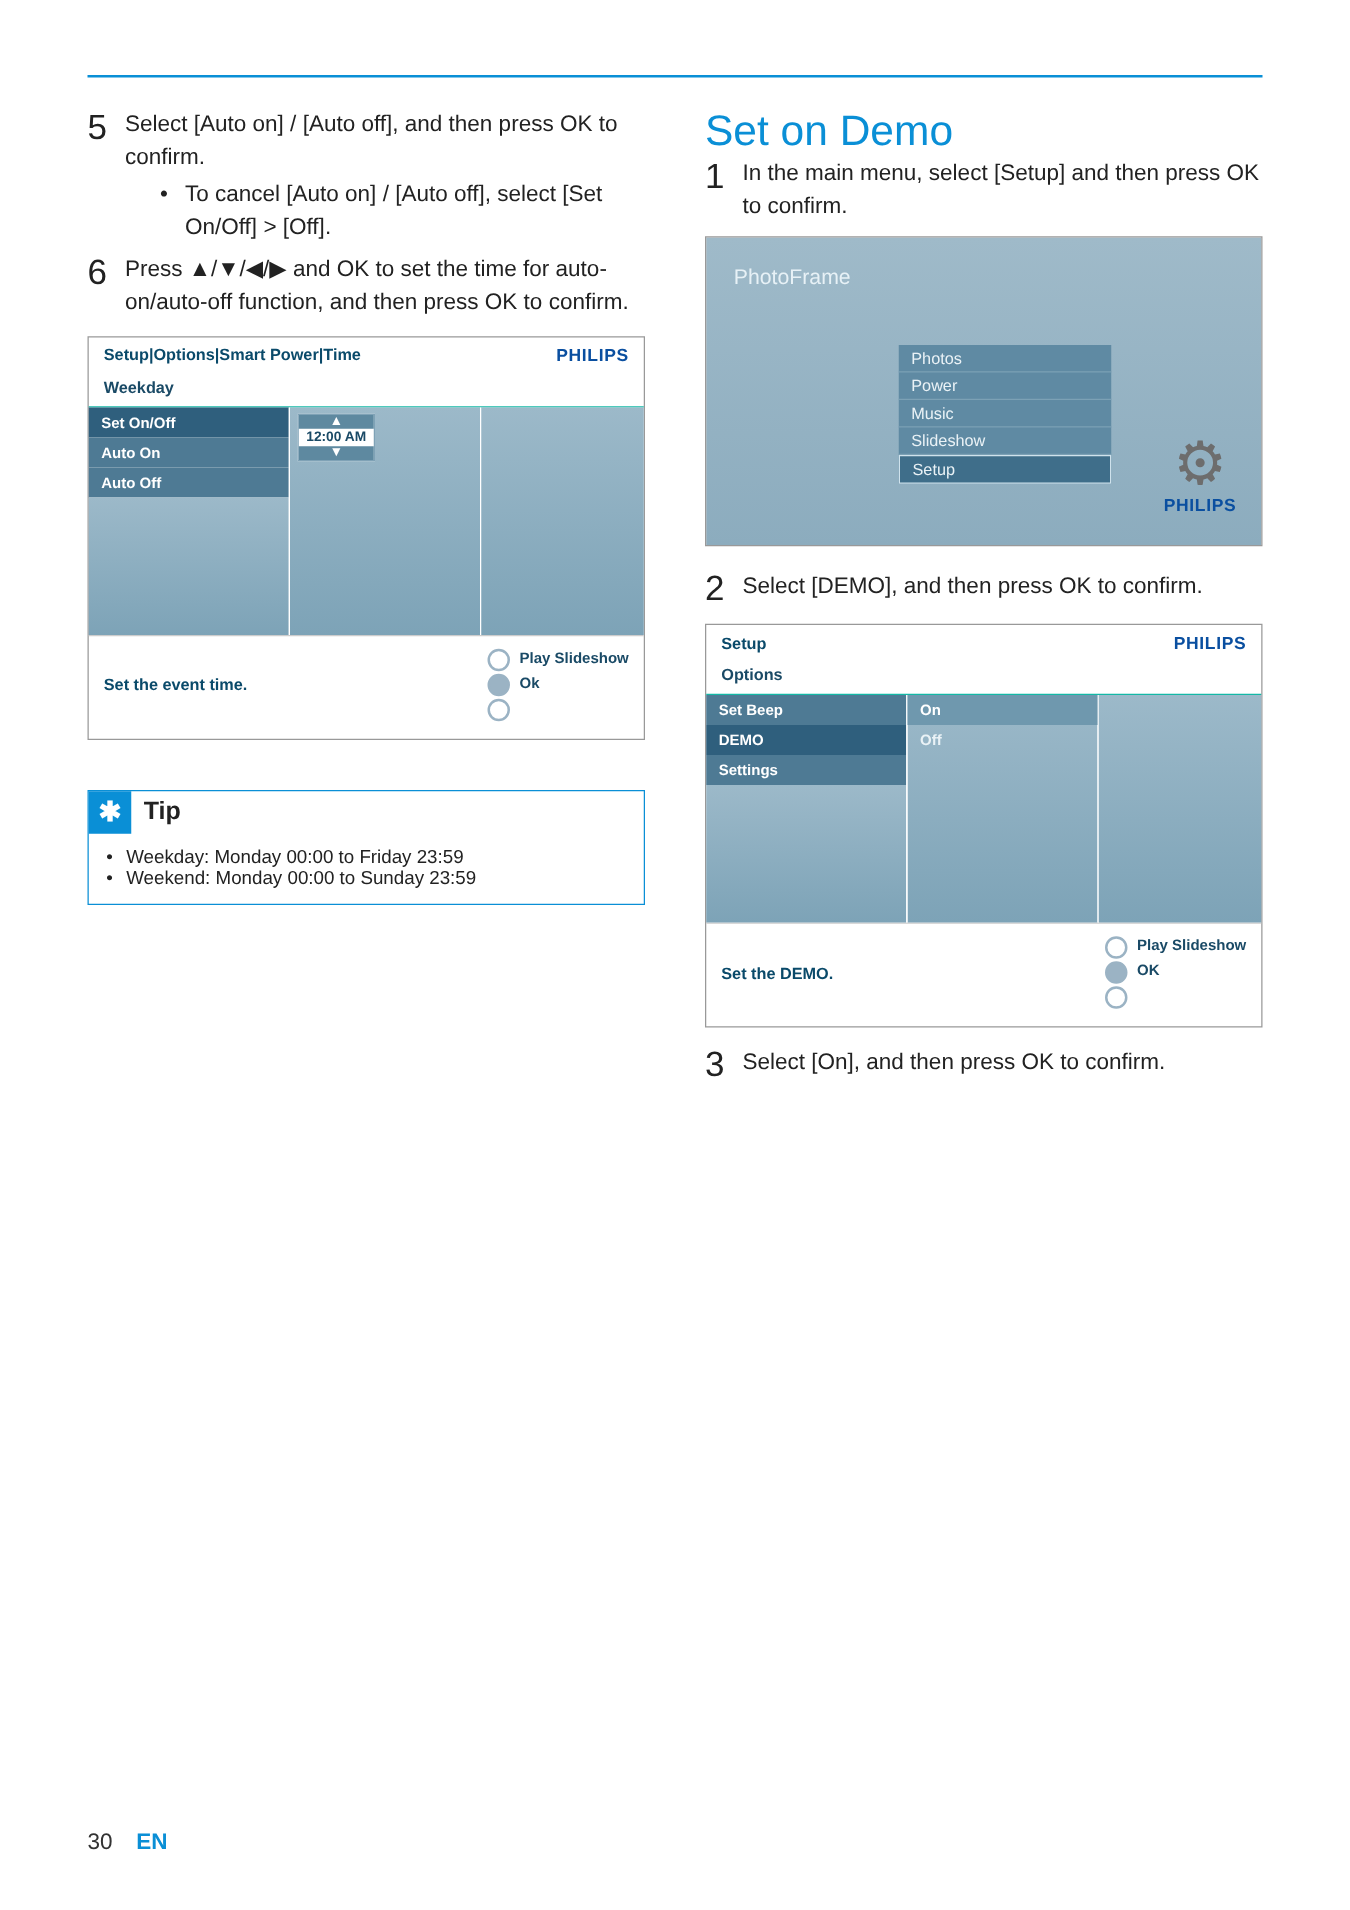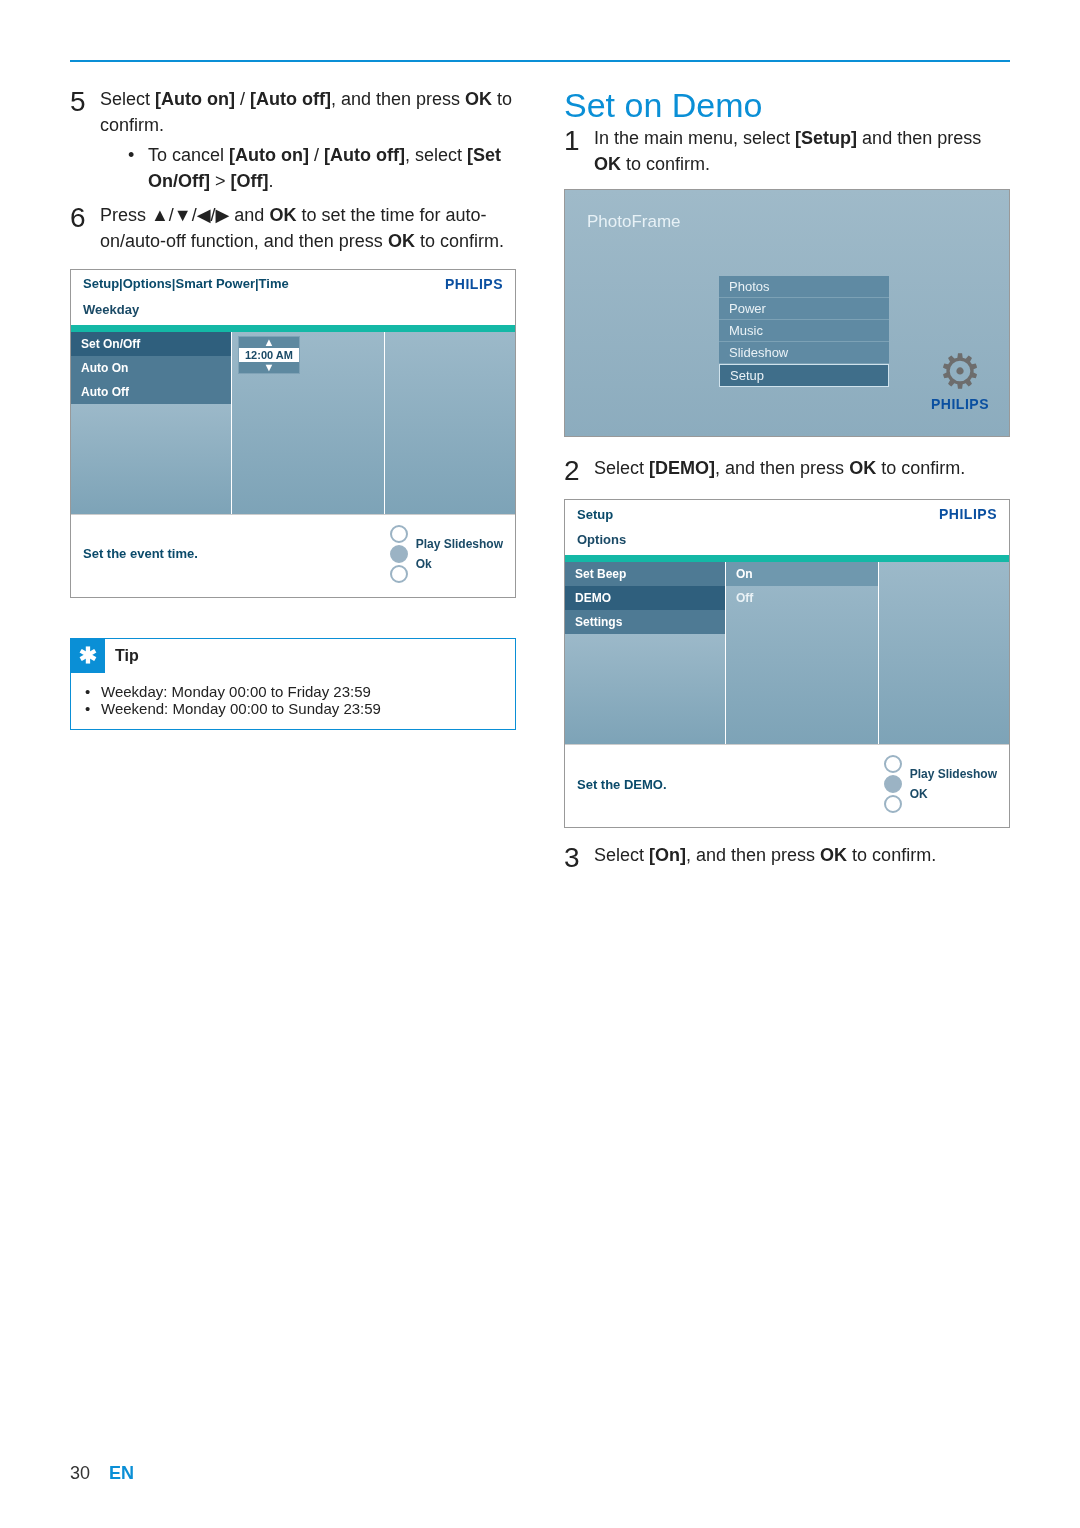--- a/index.html
+++ b/index.html
@@ -13,52 +13,52 @@
     padding: 60px 70px 50px 70px;
     position: relative;
   }
   .hr-top { height: 2px; background: #0a8fd6; margin-bottom: 24px; }
   .cols { display: flex; gap: 48px; }
   .col { flex: 1; min-width: 0; }
 
   .step { display: flex; margin-bottom: 8px; }
   .step-num { font-size: 28px; font-weight: 400; color: #222; width: 30px; flex-shrink: 0; line-height: 1; padding-top: 2px; }
   .step-body { flex: 1; font-size: 18px; line-height: 1.45; font-weight: 300; }
-  .b { font-weight: 700; margin-top: 24px; }
+  .b { font-weight: 400; margin-top: 24px; }
   .sub-bullet { display: flex; margin-top: 4px; margin-left: 28px; }
   .sub-bullet .dot { width: 20px; flex-shrink: 0; }
 
   .arrows { font-family: Arial, sans-serif; }
 
   
   .device {
     border: 1px solid #999;
     margin: 14px 0 14px 0;
     background: #fff;
     font-size: 13px;
   }
   .device .topbar {
     display: flex; justify-content: space-between; align-items: center;
     padding: 6px 12px; color: #0a4a6a; font-weight: 600;
   }
   .device .brand { color: #0a4fa0; font-weight: 900; letter-spacing: 0.5px; font-size: 14px; }
-  .device .subbar { padding: 4px 12px 8px; color: #1a4a66; font-weight: 600; border-bottom: 7px solid #14b8a6; }
+  .device .subbar { padding: 4px 12px 8px; color: #1a4a66; font-weight: 600; border-bottom: 1px solid #14b8a6; }
   .device .rows { display: flex; justify-content: center; }
   .device .leftcol { width: 160px; }
   .device .midcol { flex: 1; background: linear-gradient(#9cb9c9,#7da3b7); border-left:1px solid #fff; border-right:1px solid #fff; min-height: 170px;}
   .device .rightcol { width: 130px; background: linear-gradient(#9cb9c9,#7da3b7); }
   .device .mitem { padding: 5px 10px; color: #fff; font-weight: 600; font-size: 12px; }
   .device .mitem.dark { background: #4e7a94; }
   .device .mitem.sel { background: #2f5f7d; }
   .device .mitem.hl { background: #6f98ae; }
   .device .bot {
     display: flex; align-items: center; justify-content: space-between;
     padding: 10px 12px 14px; border-top: 1px solid #ccc; color: #0a4a6a; font-weight: 600;
   }
-  .device .navctrl { display: flex; align-items: center; gap: 8px; color:#6b8aa0; font-size: 12px;}
+  .device .navctrl { display: flex; gap: 8px; color:#6b8aa0; font-size: 12px;}
   .circle { width: 18px; height: 18px; border: 2px solid #9bb3c4; border-radius: 50%; display:inline-block; }
   .circle.solid { background:#9bb3c4; }
   .navstack { display:flex; flex-direction:column; align-items:center; gap:2px;}
   .spinval { background:#fff; color:#1a4a66; display:inline-flex; flex-direction:column; align-items:center; border:1px solid #7fa2b6; font-size:11px; }
   .spinval .ar { background:#5e89a0; color:#fff; width:100%; text-align:center; line-height:1; }
   .spinval .val { padding:1px 6px; font-weight:600;}
 
   
   .pf {
     border: 1px solid #999;
@@ -78,21 +78,21 @@
   
   .tip {
     border: 1px solid #0a8fd6;
     margin-top: 40px;
   }
   .tip .tiphead { display:flex; align-items:center; }
   .tip .tipicon {
     width: 34px; height: 34px; background:#0a8fd6; color:#fff;
     display:flex; align-items:center; justify-content:center; font-size:22px; font-weight:700;
   }
-  .tip .tiplabel { font-weight:600; padding-left:10px; font-size:16px;}
+  .tip .tiplabel { font-weight:600; padding-left:10px; font-size:20px;}
   .tip .tipbody { padding: 10px 14px 12px; font-size:15px; font-weight:300; }
   .tip .tipbody .bline { display:flex; }
   .tip .tipbody .bline .bdot { width:16px;}
 
   h2.section {
     color: #0a8fd6; font-weight: 400; font-size: 34px; margin-bottom: 0;
   }
 
   .footer { position:absolute; bottom:44px; left:70px; font-size:18px; }
   .footer .pg { color:#333; margin-right:14px;}

